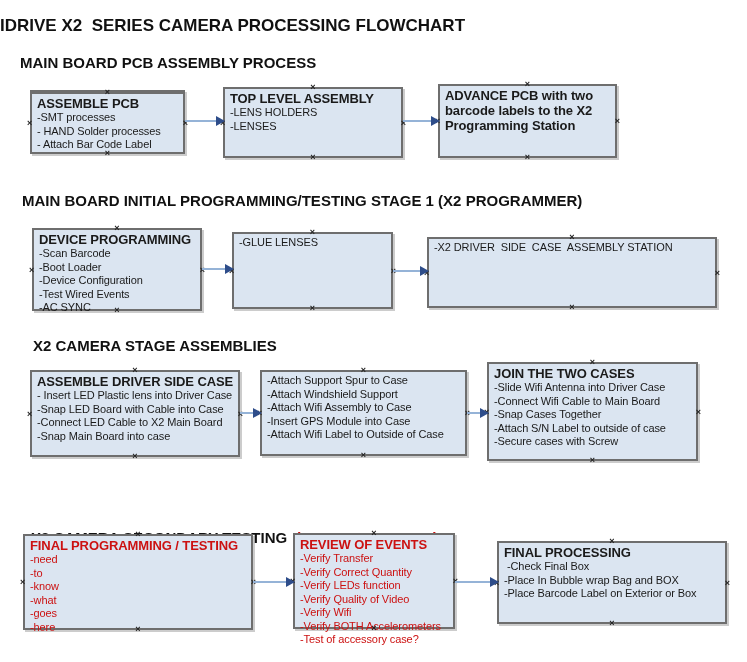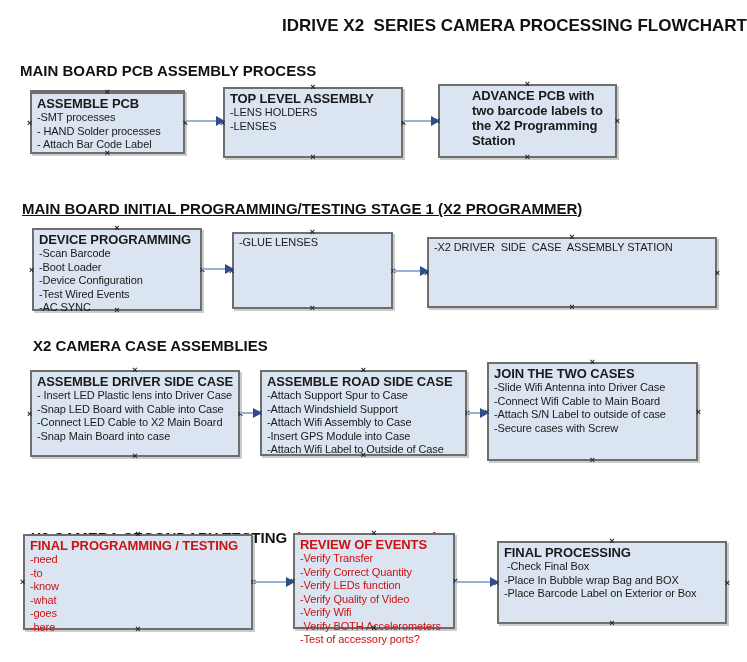--- a/index.html
+++ b/index.html
@@ -1,36 +1,36 @@
 <!DOCTYPE html>
 <html><head>
 <meta charset="utf-8">
 <style>
   html,body { margin:0; padding:0; background:#ffffff; }
   .canvas {
     position:relative; width:747px; height:662px; background:#ffffff;
     font-family:"Liberation Sans", sans-serif; overflow:hidden;
   }
   .doc-title {
-    position:absolute; top:16px; left:0; width:100%; text-align:right;
+    position:absolute; top:16px; left:0; width:100%; text-align:left;
     font-size:17px; font-weight:bold; color:#111; white-space:pre;
   }
   .section-heading {
     position:absolute; font-size:15px; font-weight:bold; color:#111; white-space:pre;
   }
   .flowbox {
     position:absolute; background:#dbe5f1; border:2px solid #6e6e6e;
     box-sizing:border-box; padding:2px 5px; color:#1a1a1a;
     box-shadow:2px 2px 0 rgba(110,110,110,0.35);
   }
   .box-title {
     font-size:13px; font-weight:bold; line-height:15px; white-space:nowrap;
     letter-spacing:-0.1px;
   }
-  .wrap-title .box-title { white-space:normal;margin-left:27px; }
+  .wrap-title .box-title { white-space:normal; }
   .box-line {
     font-size:11px; line-height:13.5px; white-space:pre; letter-spacing:-0.1px;
   }
   .red-box .box-title, .red-box .box-line, .red-text { color:#cc1111; }
   .arrow { position:absolute; height:2px; background:#95b3d7; }
   .arrow::after {
     content:""; position:absolute; right:-2px; top:-4px; width:0; height:0;
     border-left:9px solid #2e4d8a; border-top:5px solid transparent;
     border-bottom:5px solid transparent;
   }
@@ -43,21 +43,21 @@
   .a-r { right:-5px; top:50%; transform:translateY(-50%); }
   .thick-top { border-top-width:4px; }
 </style>
 </head>
 <body>
 
 <div class="canvas">
 
   <div class="doc-title">IDRIVE X2  SERIES CAMERA PROCESSING FLOWCHART</div>
 
-  <div class="section-heading" style="left:20px; top:62px;">MAIN BOARD PCB ASSEMBLY PROCESS</div>
+  <div class="section-heading" style="left:20px; top:54px;">MAIN BOARD PCB ASSEMBLY PROCESS</div>
 
   <div class="flowbox thick-top" style="left:30px; top:90px; width:155px; height:64px;">
     <div class="box-title">ASSEMBLE PCB</div>
     <div class="box-line">-SMT processes</div>
     <div class="box-line">- HAND Solder processes</div>
     <div class="box-line">- Attach Bar Code Label</div>
   <span class="anchor a-t">×</span>
       <span class="anchor a-b">×</span>
       <span class="anchor a-l">×</span>
       <span class="anchor a-r">×</span>
@@ -77,21 +77,21 @@
     <div class="box-title">ADVANCE PCB with two barcode labels to the X2 Programming Station</div>
   <span class="anchor a-t">×</span>
       <span class="anchor a-b">×</span>
       <span class="anchor a-l">×</span>
       <span class="anchor a-r">×</span>
     </div>
 
   <div class="arrow" style="left:185px; top:120px; width:38px;"></div>
   <div class="arrow" style="left:403px; top:120px; width:35px;"></div>
 
-  <div class="section-heading" style="left:22px; top:200px;text-decoration:underline;">MAIN BOARD INITIAL PROGRAMMING/TESTING STAGE 1 (X2 PROGRAMMER)</div>
+  <div class="section-heading" style="left:22px; top:192px;">MAIN BOARD INITIAL PROGRAMMING/TESTING STAGE 1 (X2 PROGRAMMER)</div>
 
   <div class="flowbox" style="left:32px; top:228px; width:170px; height:83px;">
     <div class="box-title">DEVICE PROGRAMMING</div>
     <div class="box-line">-Scan Barcode</div>
     <div class="box-line">-Boot Loader</div>
     <div class="box-line">-Device Configuration</div>
     <div class="box-line">-Test Wired Events</div>
     <div class="box-line">-AC SYNC</div>
   <span class="anchor a-t">×</span>
       <span class="anchor a-b">×</span>
@@ -111,51 +111,51 @@
     <div class="box-line">-X2 DRIVER  SIDE  CASE  ASSEMBLY STATION</div>
   <span class="anchor a-t">×</span>
       <span class="anchor a-b">×</span>
       <span class="anchor a-l">×</span>
       <span class="anchor a-r">×</span>
     </div>
 
   <div class="arrow" style="left:202px; top:268px; width:30px;"></div>
   <div class="arrow" style="left:393px; top:270px; width:34px;"></div>
 
-  <div class="section-heading" style="left:33px; top:337px;">X2 CAMERA CASE ASSEMBLIES</div>
+  <div class="section-heading" style="left:33px; top:337px;">X2 CAMERA STAGE ASSEMBLIES</div>
 
   <div class="flowbox" style="left:30px; top:370px; width:210px; height:87px;">
     <div class="box-title">ASSEMBLE DRIVER SIDE CASE</div>
     <div class="box-line">- Insert LED Plastic lens into Driver Case</div>
     <div class="box-line">-Snap LED Board with Cable into Case</div>
     <div class="box-line">-Connect LED Cable to X2 Main Board</div>
     <div class="box-line">-Snap Main Board into case</div>
   <span class="anchor a-t">×</span>
       <span class="anchor a-b">×</span>
       <span class="anchor a-l">×</span>
       <span class="anchor a-r">×</span>
     </div>
 
   <div class="flowbox" style="left:260px; top:370px; width:207px; height:86px;">
-    <div class="box-title">ASSEMBLE ROAD SIDE CASE</div>
     <div class="box-line">-Attach Support Spur to Case</div>
     <div class="box-line">-Attach Windshield Support</div>
     <div class="box-line">-Attach Wifi Assembly to Case</div>
     <div class="box-line">-Insert GPS Module into Case</div>
     <div class="box-line">-Attach Wifi Label to Outside of Case</div>
   <span class="anchor a-t">×</span>
       <span class="anchor a-b">×</span>
       <span class="anchor a-l">×</span>
       <span class="anchor a-r">×</span>
     </div>
 
   <div class="flowbox" style="left:487px; top:362px; width:211px; height:99px;">
     <div class="box-title">JOIN THE TWO CASES</div>
     <div class="box-line">-Slide Wifi Antenna into Driver Case</div>
     <div class="box-line">-Connect Wifi Cable to Main Board</div>
+    <div class="box-line">-Snap Cases Together</div>
     <div class="box-line">-Attach S/N Label to outside of case</div>
     <div class="box-line">-Secure cases with Screw</div>
   <span class="anchor a-t">×</span>
       <span class="anchor a-b">×</span>
       <span class="anchor a-l">×</span>
       <span class="anchor a-r">×</span>
     </div>
 
   <div class="arrow" style="left:240px; top:412px; width:20px;"></div>
   <div class="arrow" style="left:467px; top:412px; width:20px;"></div>
@@ -177,21 +177,21 @@
     </div>
 
   <div class="flowbox red-box" style="left:293px; top:533px; width:162px; height:96px;">
     <div class="box-title">REVIEW OF EVENTS</div>
     <div class="box-line">-Verify Transfer</div>
     <div class="box-line">-Verify Correct Quantity</div>
     <div class="box-line">-Verify LEDs function</div>
     <div class="box-line">-Verify Quality of Video</div>
     <div class="box-line">-Verify Wifi</div>
     <div class="box-line">-Verify BOTH Accelerometers</div>
-    <div class="box-line">-Test of accessory ports?</div>
+    <div class="box-line">-Test of accessory case?</div>
   <span class="anchor a-t">×</span>
       <span class="anchor a-b">×</span>
       <span class="anchor a-l">×</span>
       <span class="anchor a-r">×</span>
     </div>
 
   <div class="flowbox" style="left:497px; top:541px; width:230px; height:83px;">
     <div class="box-title">FINAL PROCESSING</div>
     <div class="box-line"> -Check Final Box</div>
     <div class="box-line">-Place In Bubble wrap Bag and BOX</div>

